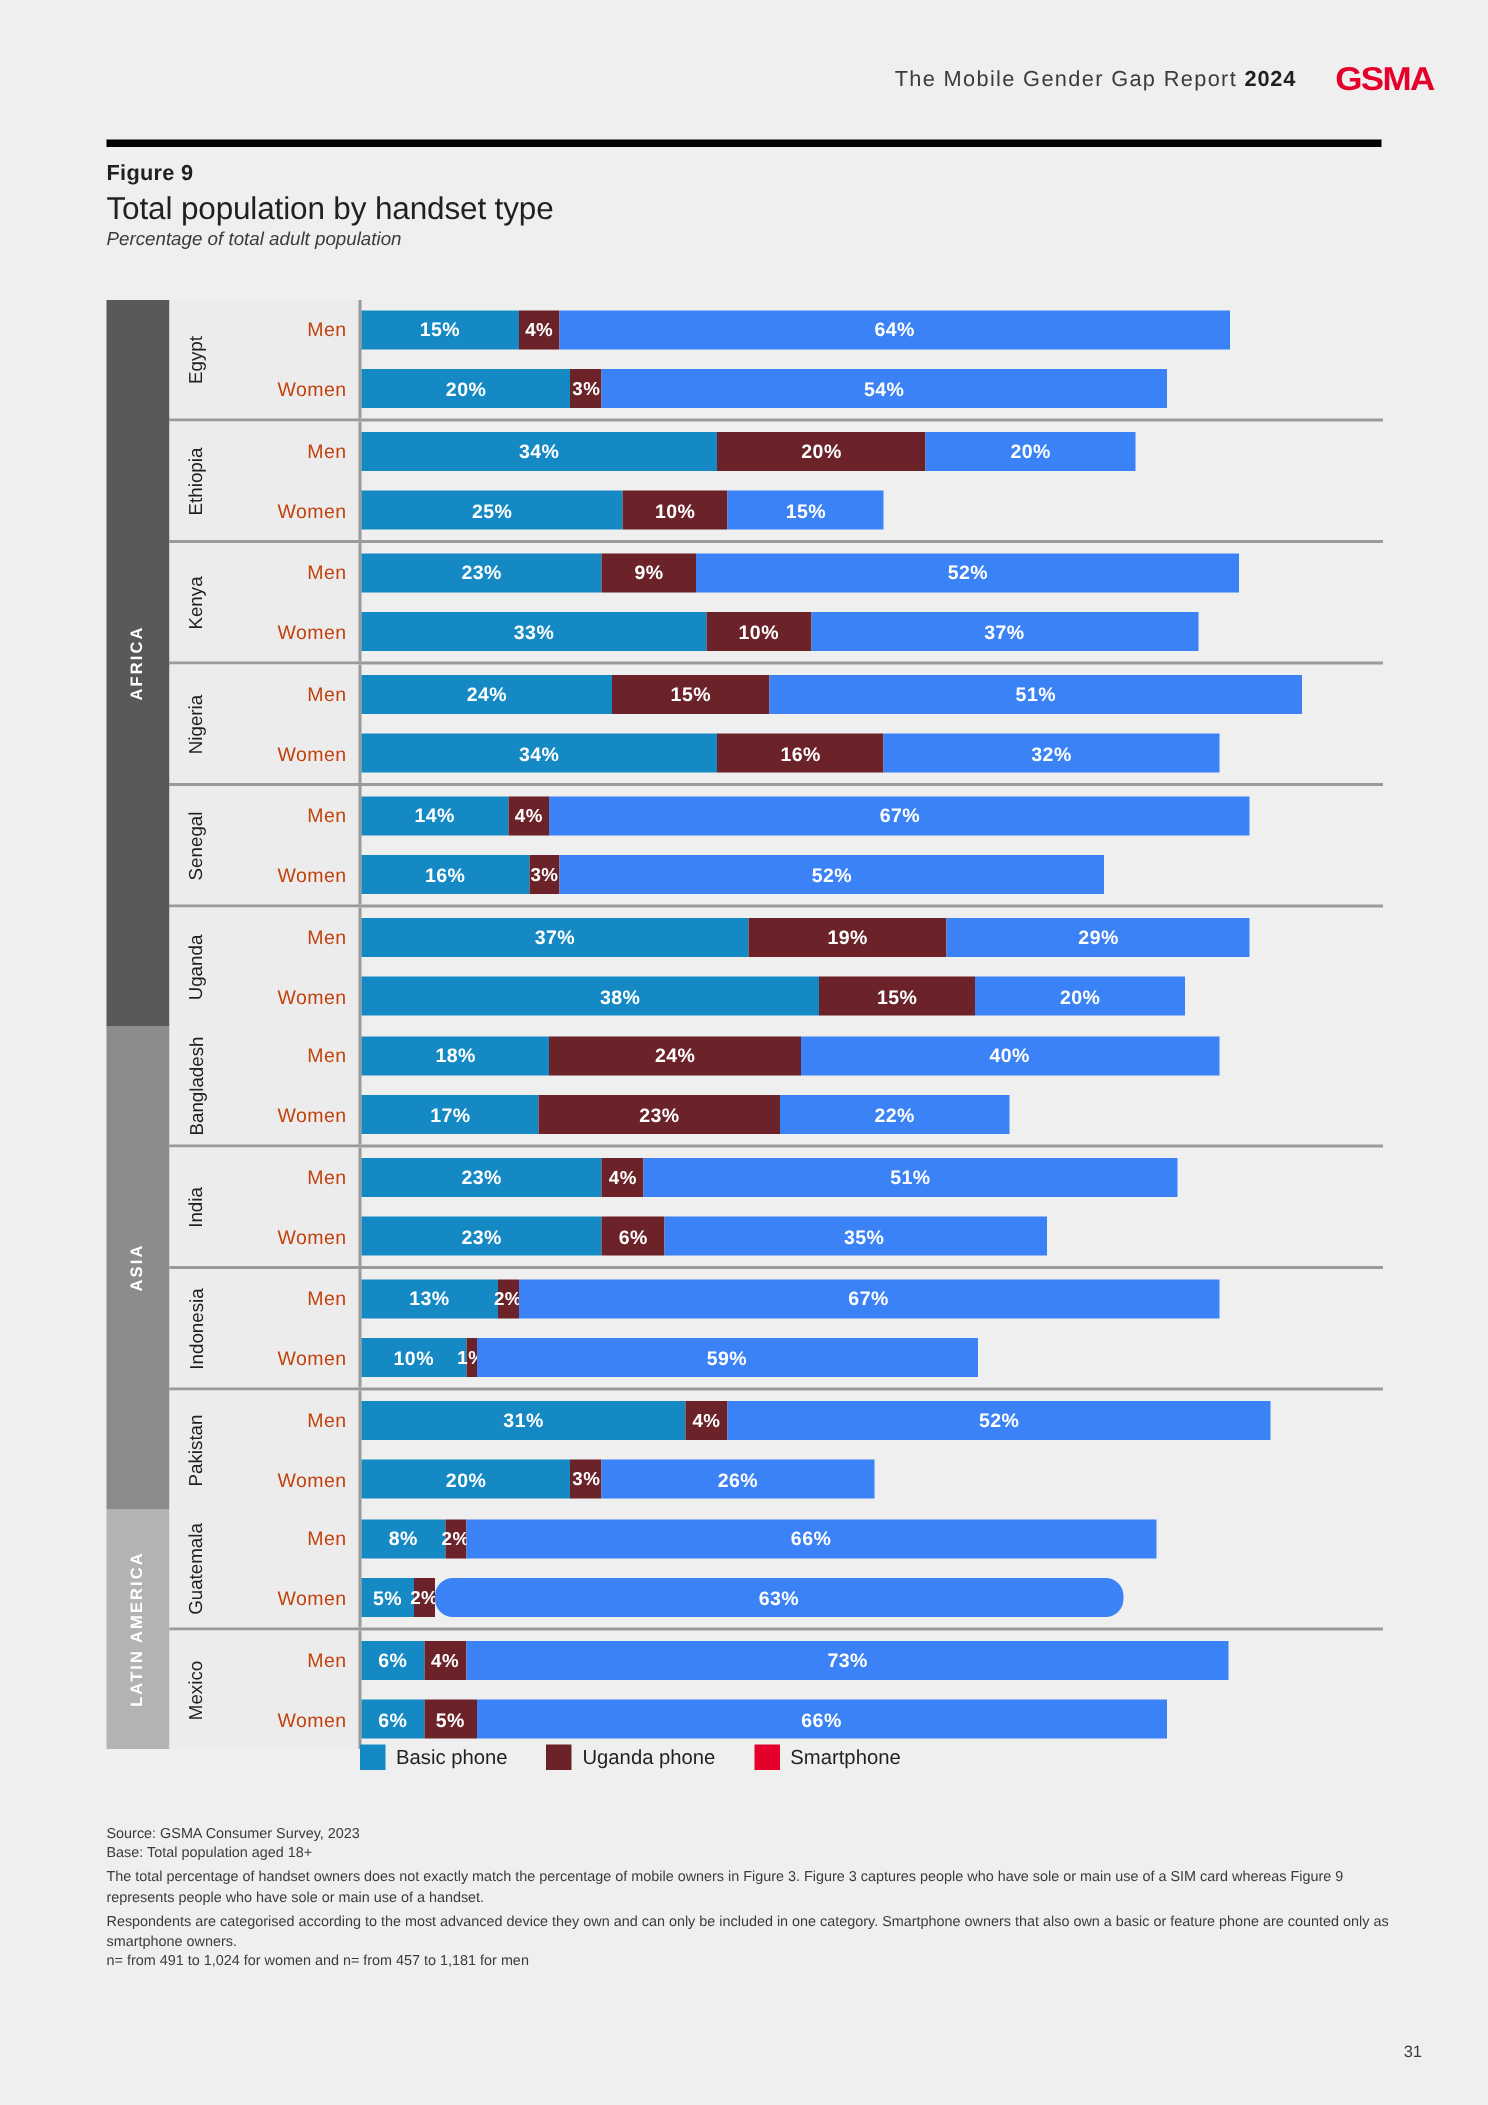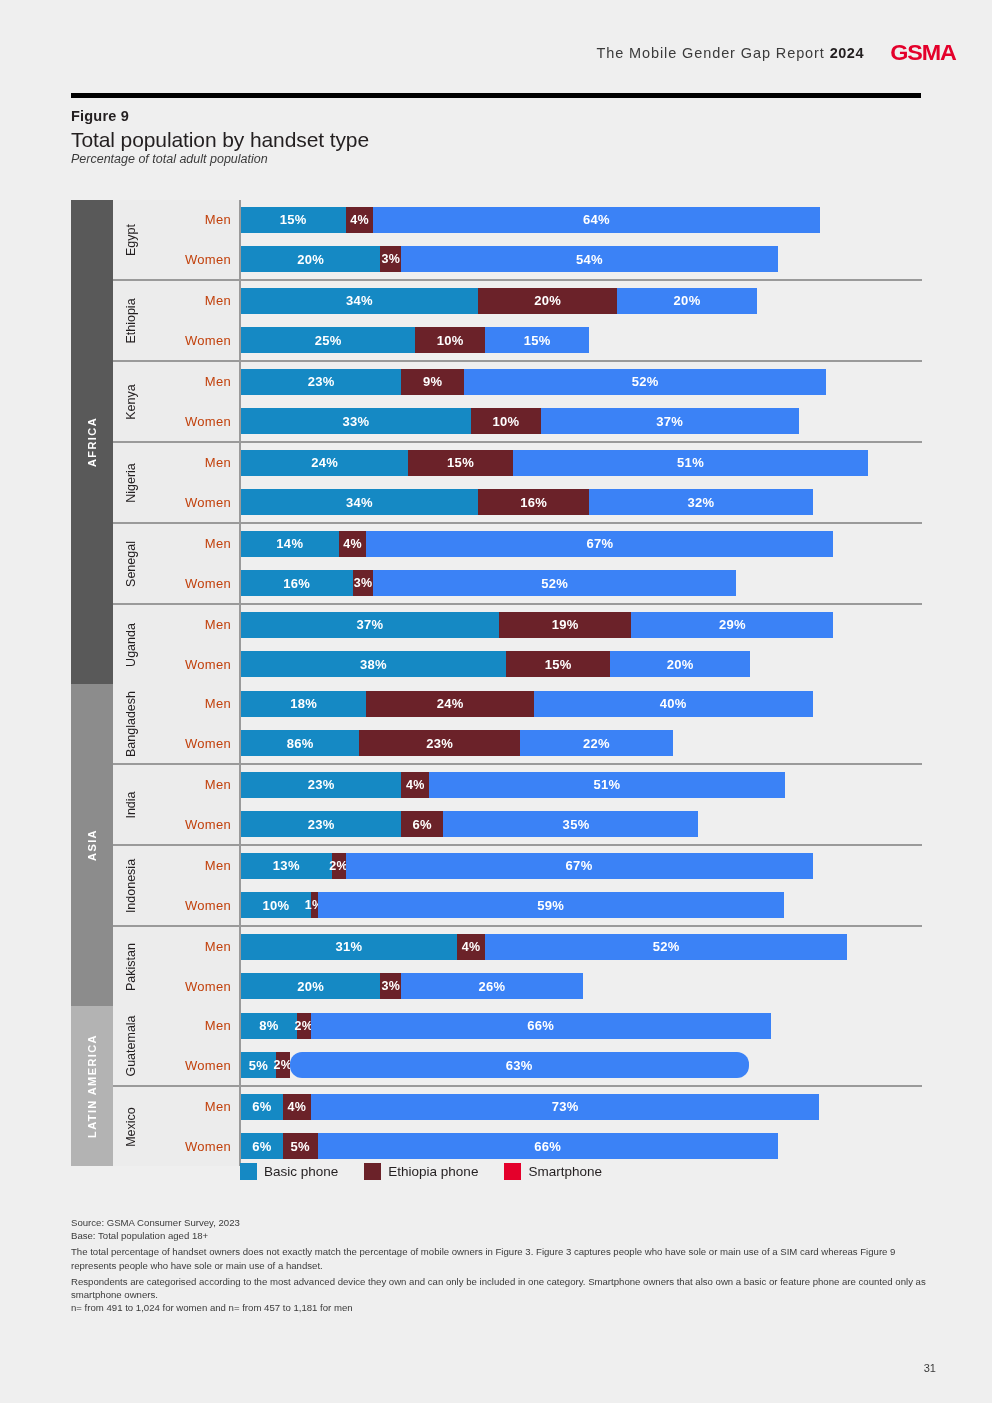--- a/index.html
+++ b/index.html
@@ -112,21 +112,21 @@
 
   
   .notes{
     position:absolute; left:71px; top:1216px; width:870px;
     font-size:9.6px; line-height:13.4px; color:#3b3b3b;
   }
   .notes p{ margin:0 0 0 0; }
   .notes .gap{ margin-top:2.5px; }
 
   .pagenum{
-    position:absolute; right:56px; top:1362px; font-size:11px; color:#3b3b3b;
+    position:absolute; right:44px; top:1362px; font-size:11px; color:#3b3b3b;
   }
 </style>
 </head>
 <body>
 
 <div class="page-header">
   <span class="hdr-title">The Mobile Gender Gap Report</span>
   <span class="hdr-year">2024</span>
   <span class="gsma-logo">GSMA</span>
 </div>
@@ -267,21 +267,21 @@
               <div class="gender-cell">Women</div>
             </div>
           </div>
           <div class="bars-col">
             <div class="bar-row">
               <div class="seg seg-basic" style="width: 257.89px;">37%</div>
               <div class="seg seg-feature" style="width: 132.43px;">19%</div>
               <div class="seg seg-smart" style="width: 202.13px;">29%</div>
             </div>
             <div class="bar-row">
-              <div class="seg seg-basic" style="width: 264.86px;">38%</div>
+              <div class="seg seg-basic" style="width: 264.86px; padding-left: 40px;">38%</div>
               <div class="seg seg-feature" style="width: 104.55px;">15%</div>
               <div class="seg seg-smart" style="width: 139.4px;">20%</div>
             </div>
           </div>
         </div>
       </div>
     </div>
     <div class="region-block">
       <div class="region-band band-asia">
         <span>ASIA</span>
@@ -297,21 +297,21 @@
               <div class="gender-cell">Women</div>
             </div>
           </div>
           <div class="bars-col">
             <div class="bar-row">
               <div class="seg seg-basic" style="width: 125.46px;">18%</div>
               <div class="seg seg-feature" style="width: 167.28px;">24%</div>
               <div class="seg seg-smart" style="width: 278.8px;">40%</div>
             </div>
             <div class="bar-row">
-              <div class="seg seg-basic" style="width: 118.49px;">86%</div>
+              <div class="seg seg-basic" style="width: 118.49px;">17%</div>
               <div class="seg seg-feature" style="width: 160.31px;">23%</div>
               <div class="seg seg-smart" style="width: 153.34px;">22%</div>
             </div>
           </div>
         </div>
         <div class="country-block">
           <div class="country-name">
             <div class="vert">
               <span>India</span>
             </div>
@@ -345,21 +345,21 @@
           </div>
           <div class="bars-col">
             <div class="bar-row">
               <div class="seg seg-basic" style="width: 90.61px;">13%</div>
               <div class="seg seg-feature tiny" style="width: 13.94px;">2%</div>
               <div class="seg seg-smart" style="width: 466.99px;">67%</div>
             </div>
             <div class="bar-row">
               <div class="seg seg-basic" style="width: 69.7px;">10%</div>
               <div class="seg seg-feature tiny" style="width: 6.97px;">1%</div>
-              <div class="seg seg-smart" style="width: 466px; text-align: right;">59%</div>
+              <div class="seg seg-smart" style="width: 334px; text-align: right;">59%</div>
             </div>
           </div>
         </div>
         <div class="country-block">
           <div class="country-name">
             <div class="vert">
               <span>Pakistan</span>
             </div>
             <div class="genders">
               <div class="gender-cell">Men</div>
@@ -436,21 +436,21 @@
     </div>
   </div>
 
 <div class="legend" id="legend-root">
     <div class="legend-item">
       <span class="swatch sw-basic"></span>
       <span>Basic phone</span>
     </div>
     <div class="legend-item">
       <span class="swatch sw-feature"></span>
-      <span>Ethiopia phone</span>
+      <span>Uganda phone</span>
     </div>
     <div class="legend-item">
       <span class="swatch sw-smart"></span>
       <span>Smartphone</span>
     </div>
   </div>
 
 <div class="notes">
   <p>Source: GSMA Consumer Survey, 2023</p>
   <p>Base: Total population aged 18+</p>

